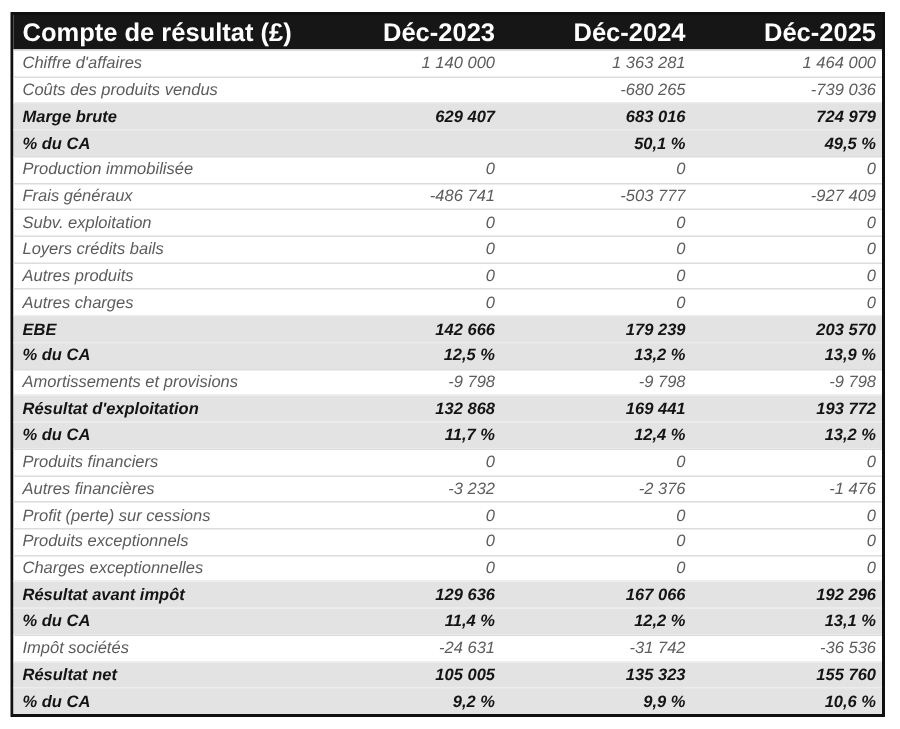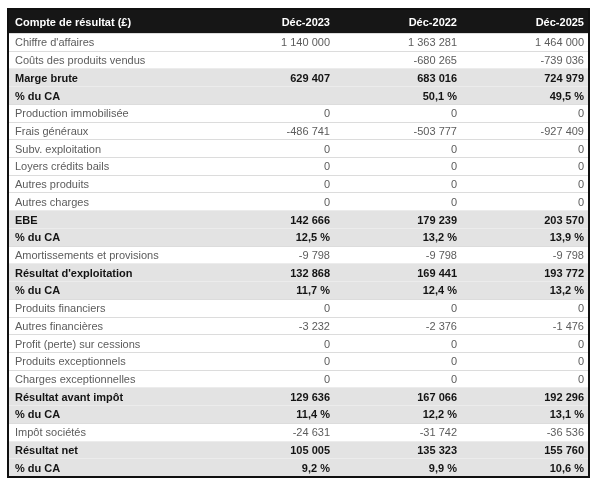--- a/index.html
+++ b/index.html
@@ -27,31 +27,32 @@
     flex-direction: column;
     background: #ffffff;
   }
   .thead {
     flex: 0 0 23px;
     display: flex;
     align-items: center;
     background: #161616;
     color: #ffffff;
     font-weight: 700;
-    font-size: 11px;
+    font-size: 17px;
   }
   .row {
     flex: 1 1 0;
     display: flex;
     align-items: center;
     font-size: 11px;
     color: #5c5c5c;
     background: #ffffff;
     border-top: 1px solid #dcdcdc;
     box-sizing: border-box;
+    font-style: italic;
   }
   .row:first-child { border-top: none; }
   .row.em {
     background: #e3e3e3;
     color: #141414;
     font-weight: 700;
     border-top-color: #ececec;
   }
   .cell { white-space: nowrap; overflow: hidden; }
   .cell.label {
@@ -68,21 +69,21 @@
   }
 </style>
 </head>
 <body>
 
 <div class="canvas">
   <div class="fin-table">
     <div class="thead">
       <div class="cell label">Compte de résultat (£)</div>
       <div class="cell val">Déc-2023</div>
-      <div class="cell val">Déc-2022</div>
+      <div class="cell val">Déc-2024</div>
       <div class="cell val">Déc-2025</div>
     </div>
 
   <div class="row">
         <div class="cell label">Chiffre d'affaires</div>
         <div class="cell val">1 140 000</div>
         <div class="cell val">1 363 281</div>
         <div class="cell val">1 464 000</div>
       </div>
       <div class="row">

